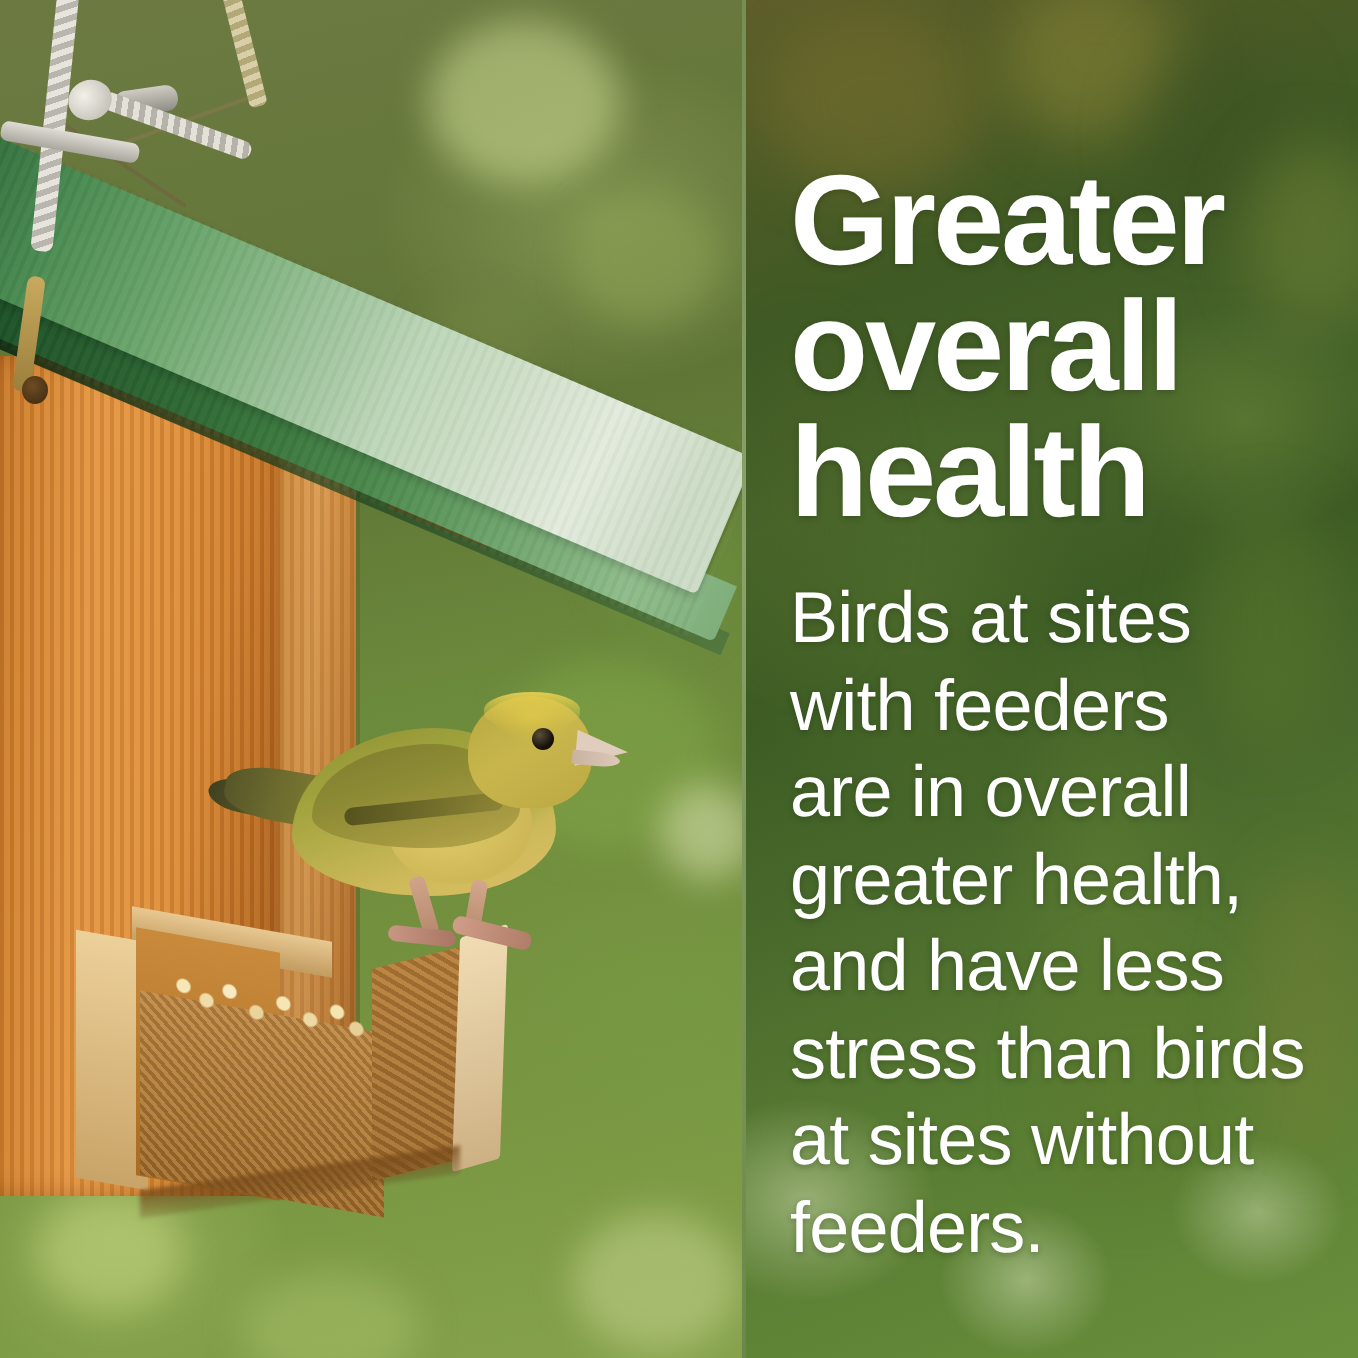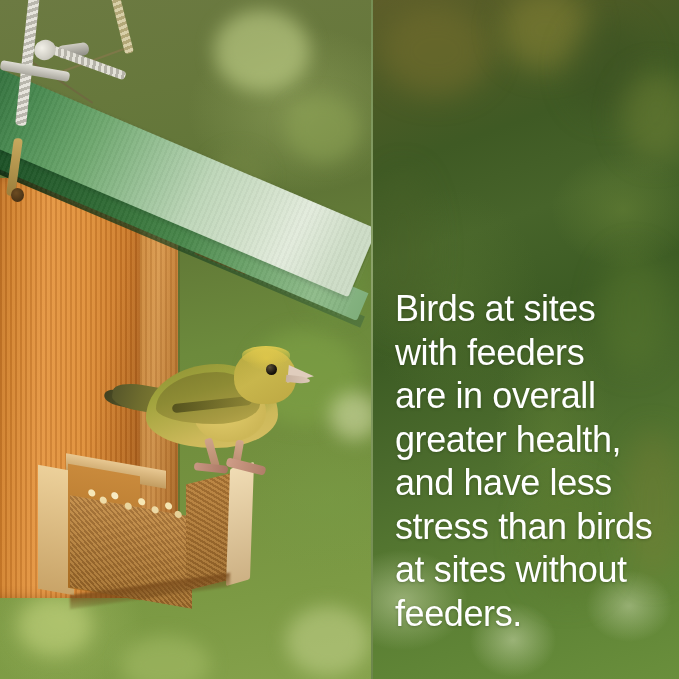--- a/index.html
+++ b/index.html
@@ -505,20 +505,23 @@
   <div class="text-panel">
     <div class="tp-blob tb1"></div>
     <div class="tp-blob tb2"></div>
     <div class="tp-blob tb3"></div>
     <div class="tp-blob tb4"></div>
     <div class="tp-blob tb8"></div>
     <div class="tp-blob tb5"></div>
     <div class="tp-blob tb6"></div>
     <div class="tp-blob tb7"></div>
 
+    <h1 class="headline">Greater
+overall
+health</h1>
 
     <p class="bodycopy">Birds at sites
 with feeders
 are in overall
 greater health,
 and have less
 stress than birds
 at sites without
 feeders.</p>
   </div>

